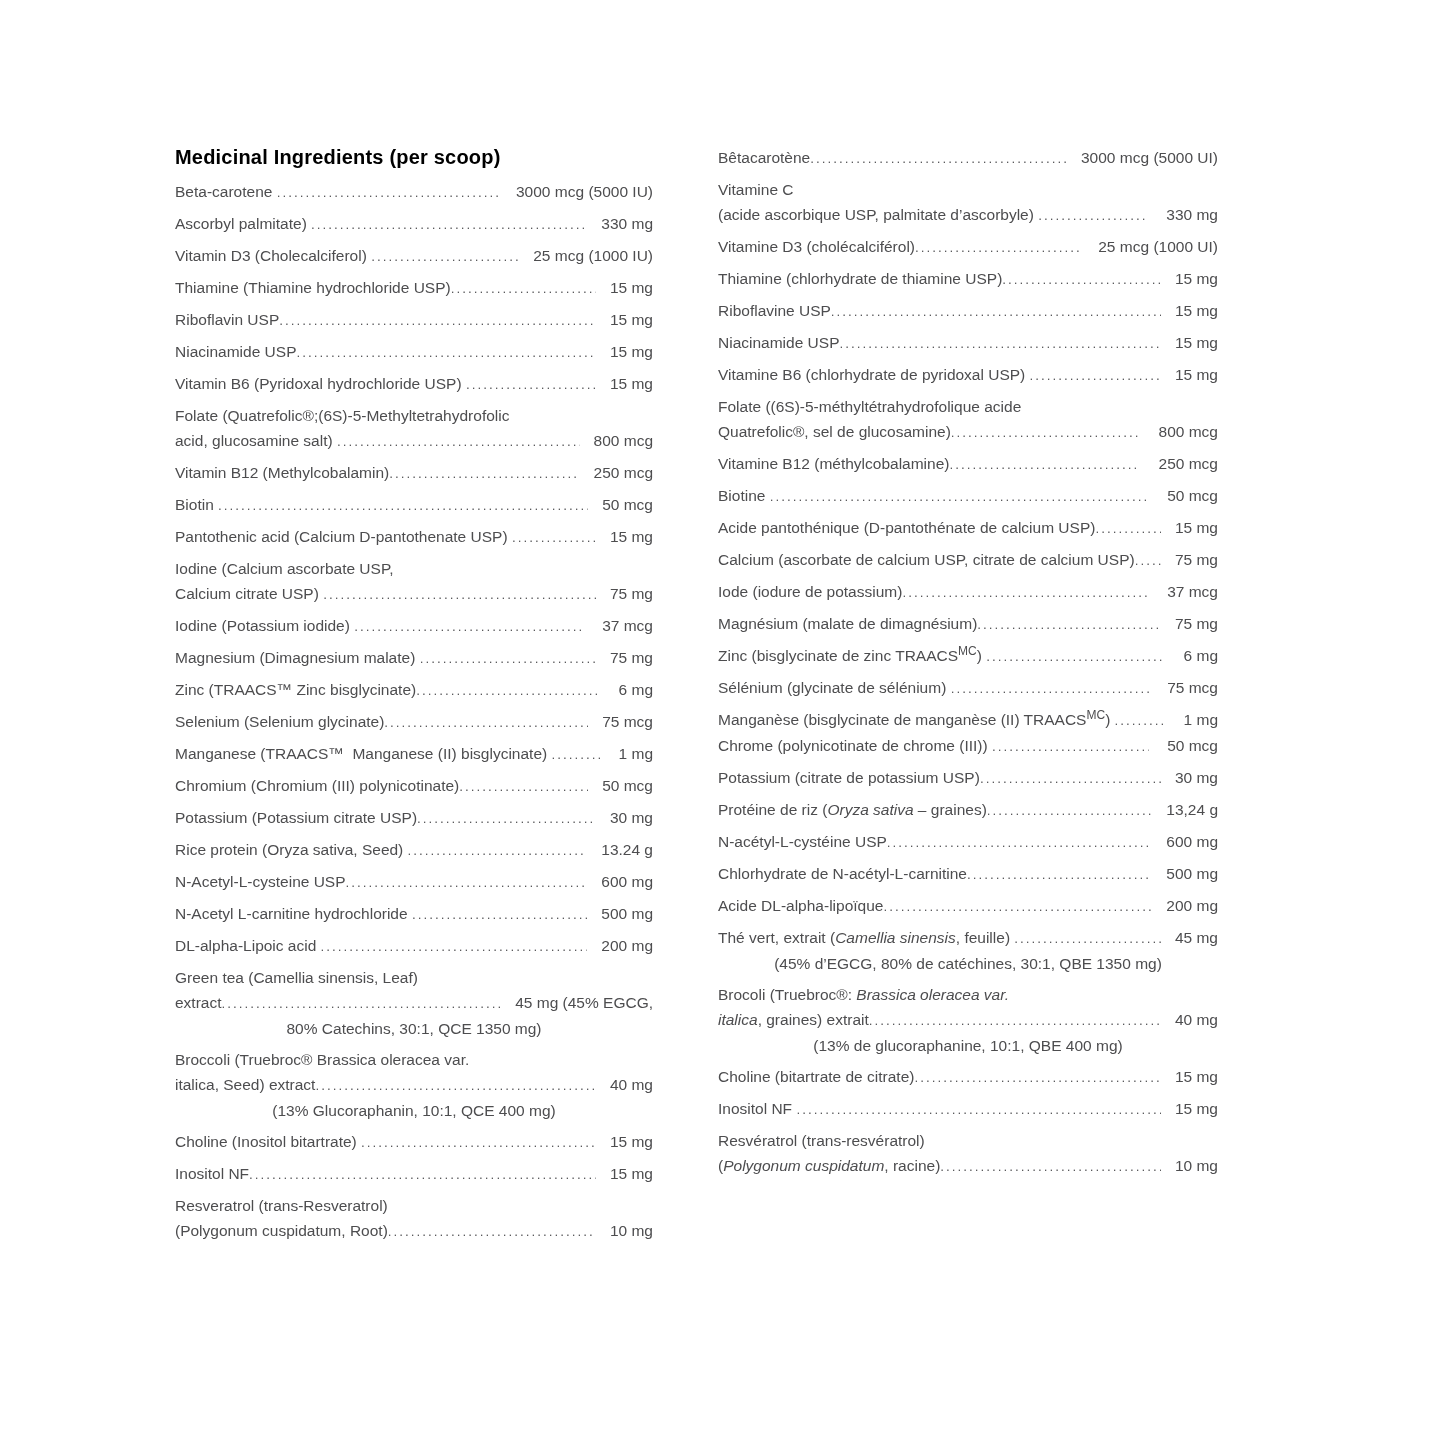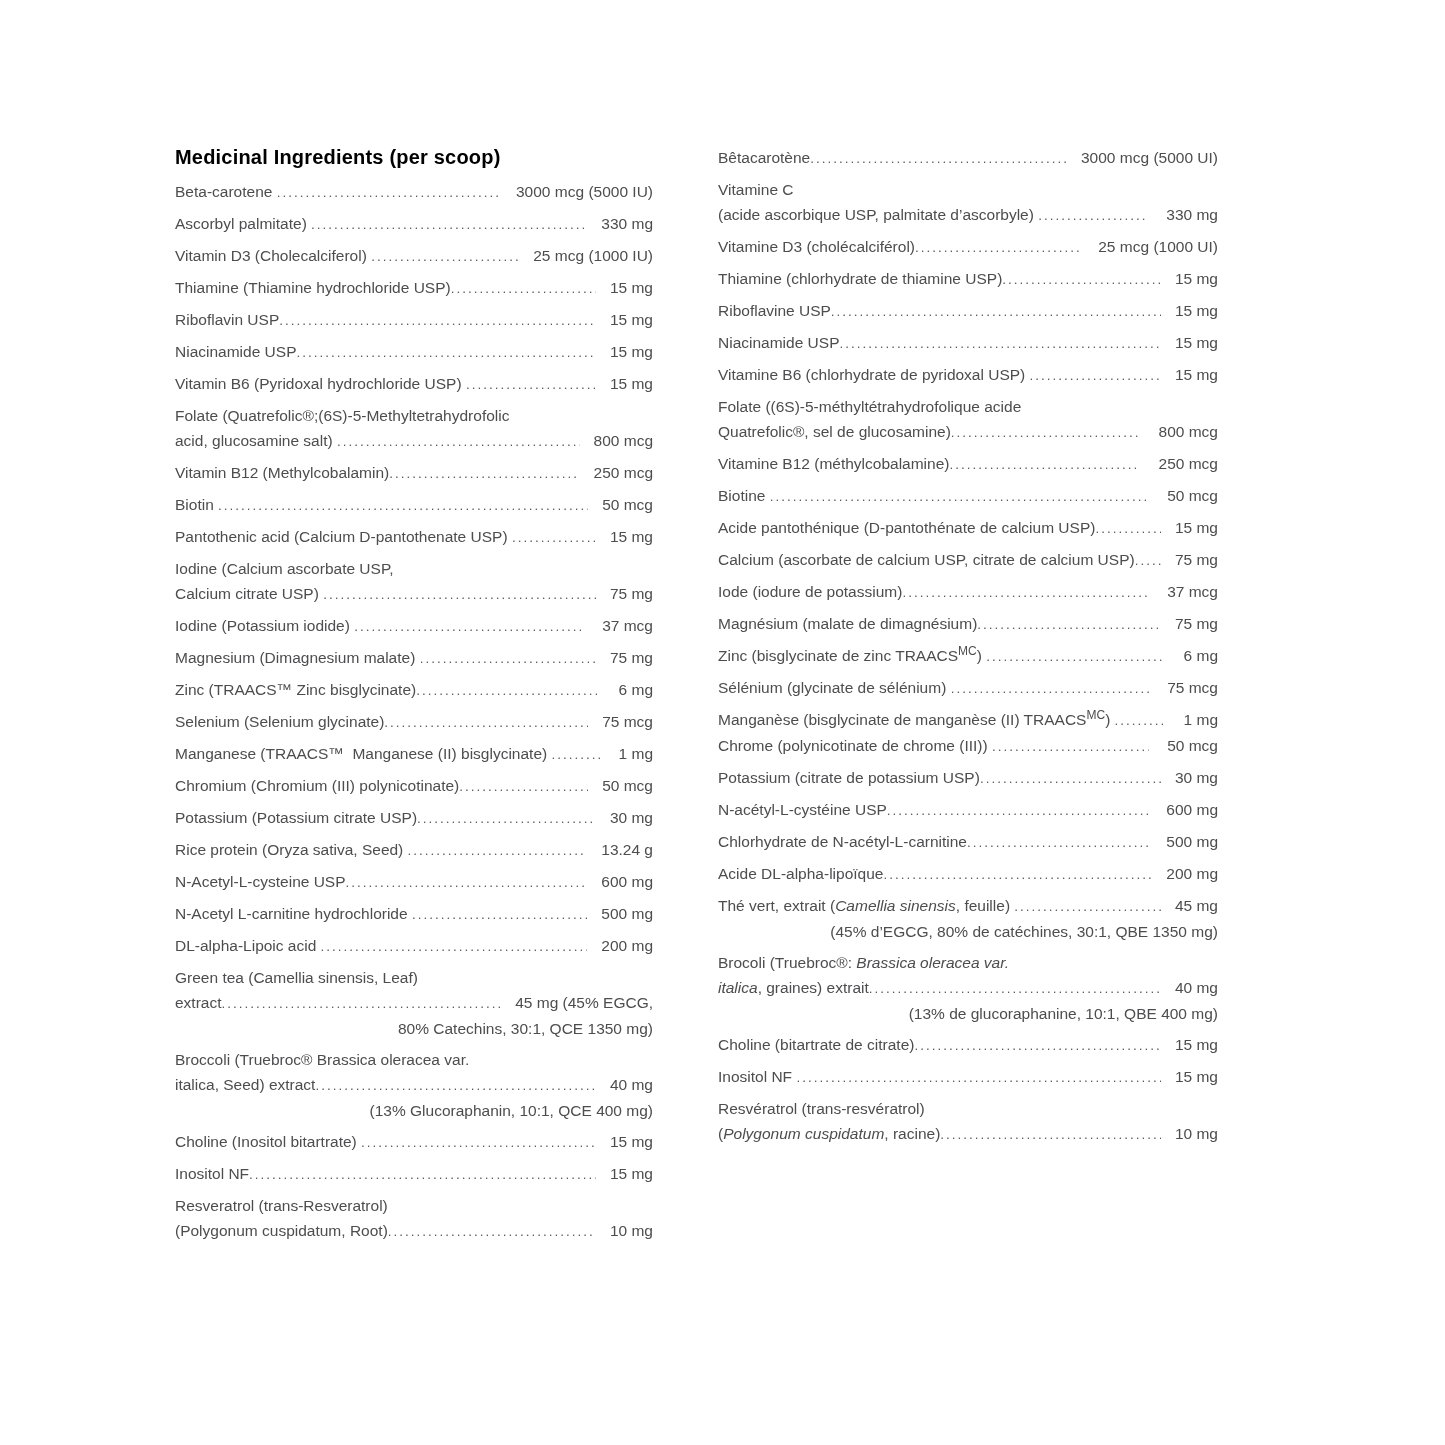--- a/index.html
+++ b/index.html
@@ -22,21 +22,21 @@
   .entry.tight{margin-top:-6px}
   .pre-line{white-space:nowrap}
   .leader-line{display:flex;align-items:flex-start}
   .lbl{white-space:pre;flex:0 1 auto}
   .dots{flex:1 1 0;min-width:4px;overflow:hidden;white-space:nowrap;color:#5a5a5c}
   .dots::after{
     content:"....................................................................................................................................................................................................";
     letter-spacing:2px;font-size:13.5px;
   }
   .val{white-space:pre;margin-left:14px}
-  .post-line{text-align:right}
+  .post-line{text-align:center}
   sup{font-size:12px;line-height:0;vertical-align:super;letter-spacing:0}
   i{font-style:italic}
 </style>
 </head>
 <body>
 
 <div>
 
   <div class="col col-en">
     <h2>Medicinal Ingredients (per scoop)</h2>
@@ -379,20 +379,27 @@
         </div>
         <div class="entry">
           <div class="leader-line">
             <span class="lbl">Potassium (citrate de potassium USP)</span>
             <span class="dots"></span>
             <span class="val">30 mg</span>
           </div>
         </div>
         <div class="entry">
           <div class="leader-line">
+            <span class="lbl">Protéine de riz (<i>Oryza sativa</i> – graines)</span>
+            <span class="dots"></span>
+            <span class="val">13,24 g</span>
+          </div>
+        </div>
+        <div class="entry">
+          <div class="leader-line">
             <span class="lbl">N-acétyl-L-cystéine USP</span>
             <span class="dots"></span>
             <span class="val">600 mg</span>
           </div>
         </div>
         <div class="entry">
           <div class="leader-line">
             <span class="lbl">Chlorhydrate de N-acétyl-L-carnitine</span>
             <span class="dots"></span>
             <span class="val">500 mg</span>

